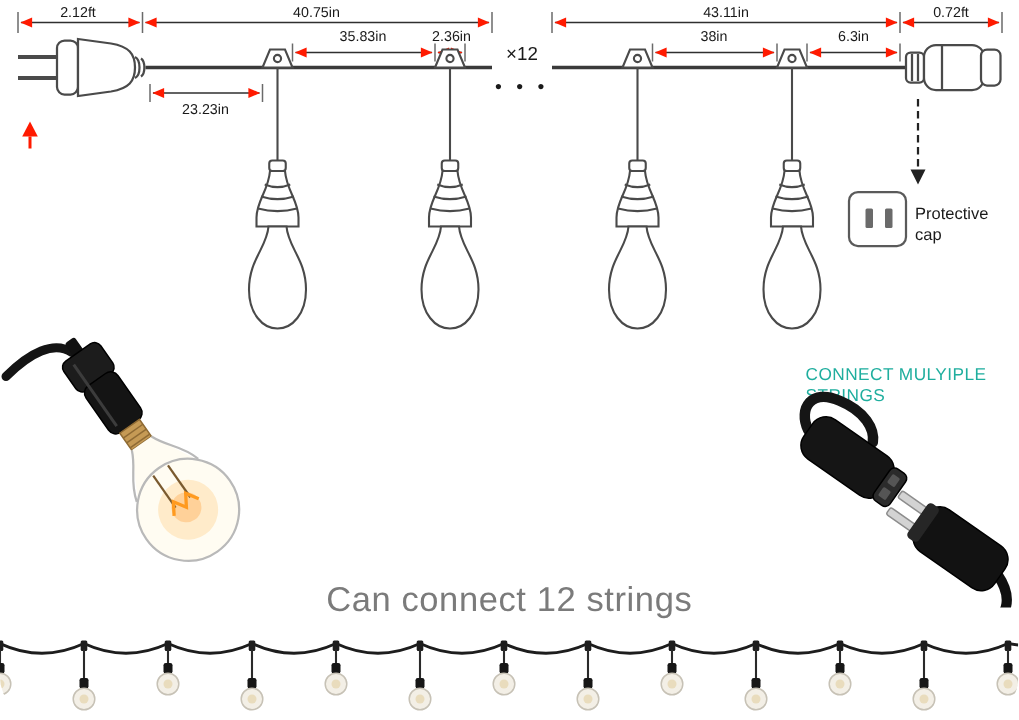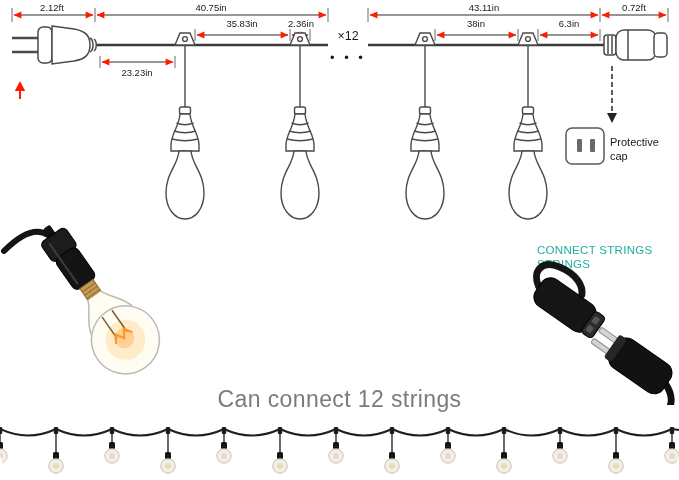--- a/index.html
+++ b/index.html
@@ -145,21 +145,21 @@
       <path d="M8,74 C13,86 21,90 25,104" stroke="#b9b9b9" stroke-width="1.5" fill="none"></path>
       <circle cx="0" cy="128" r="20" fill="rgba(255,176,59,0.22)"></circle>
       <circle cx="0" cy="126" r="10" fill="rgba(255,150,40,0.30)"></circle>
       <line x1="-6" y1="96" x2="-6" y2="122" stroke="#7a5a2f" stroke-width="1.5"></line>
       <line x1="6" y1="96" x2="6" y2="122" stroke="#7a5a2f" stroke-width="1.5"></line>
       <path d="M-10,126 L-5,118 L0,126 L5,118 L10,126" stroke="#ff9a1f" stroke-width="2.2" fill="none"></path>
     </g>
   </svg>
 
   <div class="connect-label">
-    <div>CONNECT STRINGS</div>
+    <div>CONNECT MULYIPLE</div>
     <div>STRINGS</div>
   </div>
 
   <svg class="plugs-ill" width="209" height="150" viewBox="0 0 209 150">
     <g transform="translate(95,50) rotate(35)">
       <path d="M-32,0 C-46,-8 -46,-24 -26,-28 C-8,-32 4,-26 8,-18" stroke="#151515" stroke-width="7" fill="none" stroke-linecap="round"></path>
       <rect x="-32" y="-16" width="64" height="32" rx="11" fill="#151515" stroke="#000"></rect>
       <rect x="28" y="-13" width="13" height="26" rx="4" fill="#2b2b2b" stroke="#000"></rect>
       <rect x="31" y="-8.5" width="6" height="7" rx="1" fill="#555"></rect>
       <rect x="31" y="2" width="6" height="7" rx="1" fill="#555"></rect>

